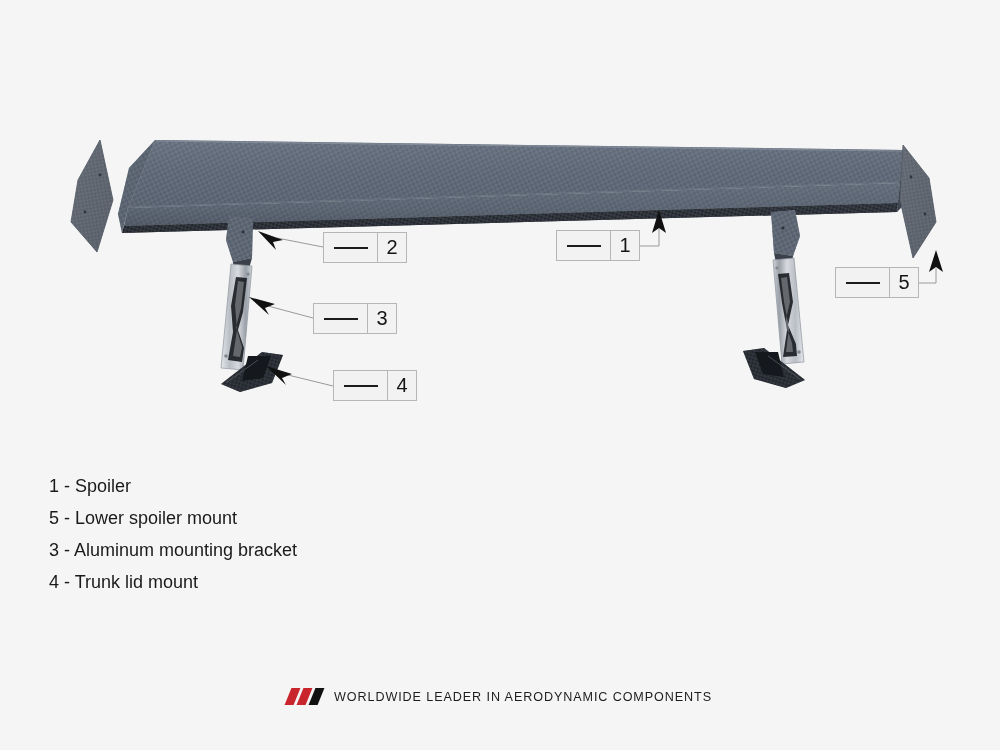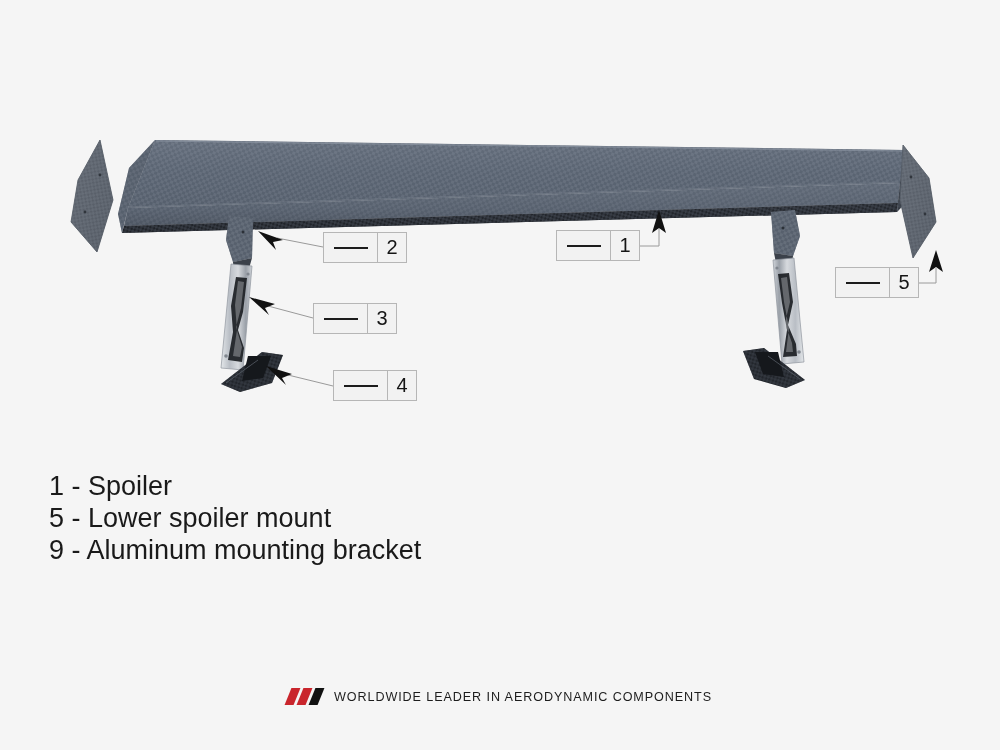--- a/index.html
+++ b/index.html
@@ -82,21 +82,21 @@
   #callout-5 { left: 835px; top: 267px; }
 
   
   .legend {
     position: absolute;
     left: 49px;
     top: 470px;
     width: 520px;
   }
   .legend-row {
-    font-size: 27px;
+    font-size: 18px;
     line-height: 32px;
     color: #1a1a1a;
     white-space: nowrap;
     font-family: "Liberation Sans", sans-serif;
   }
 
   
   .footer {
     position: absolute;
     left: 0;
@@ -334,21 +334,22 @@
     <div class="callout" id="callout-5">
       <span class="swatch">
           <i></i>
         </span>
       <span class="num">5</span>
     </div>
 
     <div class="legend">
       <div class="legend-row">1 - Spoiler</div>
       <div class="legend-row">5 - Lower spoiler mount</div>
-      <div class="legend-row">9 - Aluminum mounting bracket</div>
+      <div class="legend-row">3 - Aluminum mounting bracket</div>
+      <div class="legend-row">4 - Trunk lid mount</div>
     </div>
 
     <div class="footer">
       <div class="footer-mark">
         <span class="slash red"></span>
         <span class="slash red"></span>
         <span class="slash black"></span>
       </div>
       <div class="footer-text">WORLDWIDE LEADER IN AERODYNAMIC COMPONENTS</div>
     </div>

